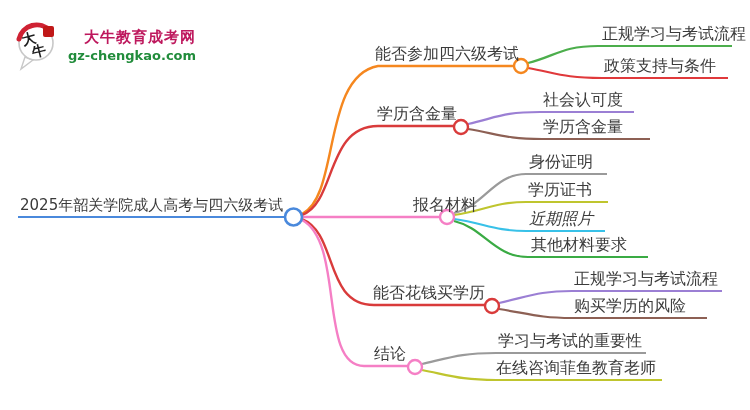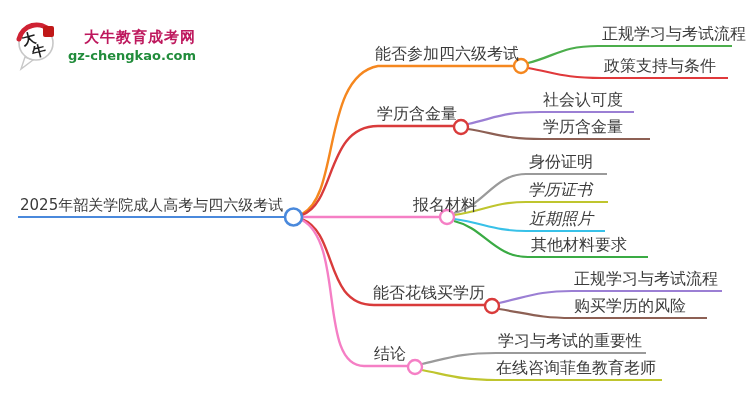--- a/index.html
+++ b/index.html
@@ -79,21 +79,21 @@
   <div class="node-label" style="left:377px;top:104px;">学历含金量</div>
   <div class="node-label" style="left:377px;top:195px;margin-left:36px;">报名材料</div>
   <div class="node-label" style="left:373px;top:283px;">能否花钱买学历</div>
   <div class="node-label" style="left:374px;top:344px;">结论</div>
 
   <div class="node-label" style="left:602px;top:24px;">正规学习与考试流程</div>
   <div class="node-label" style="left:604px;top:56px;">政策支持与条件</div>
   <div class="node-label" style="left:543px;top:90px;">社会认可度</div>
   <div class="node-label" style="left:543px;top:117px;">学历含金量</div>
   <div class="node-label" style="left:529px;top:152px;">身份证明</div>
-  <div class="node-label" style="left:528px;top:180px;font-style:italic;">学历证书</div>
+  <div class="node-label" style="left:528px;top:180px;">学历证书</div>
   <div class="node-label" style="left:529px;top:209px;font-style:italic;">近期照片</div>
   <div class="node-label" style="left:531px;top:235px;">其他材料要求</div>
   <div class="node-label" style="left:574px;top:269px;">正规学习与考试流程</div>
   <div class="node-label" style="left:574px;top:296px;">购买学历的风险</div>
   <div class="node-label" style="left:498px;top:331px;">学习与考试的重要性</div>
   <div class="node-label" style="left:496px;top:358px;text-align:right;">在线咨询菲鱼教育老师</div>
 
 </div>
 
 </body></html>

